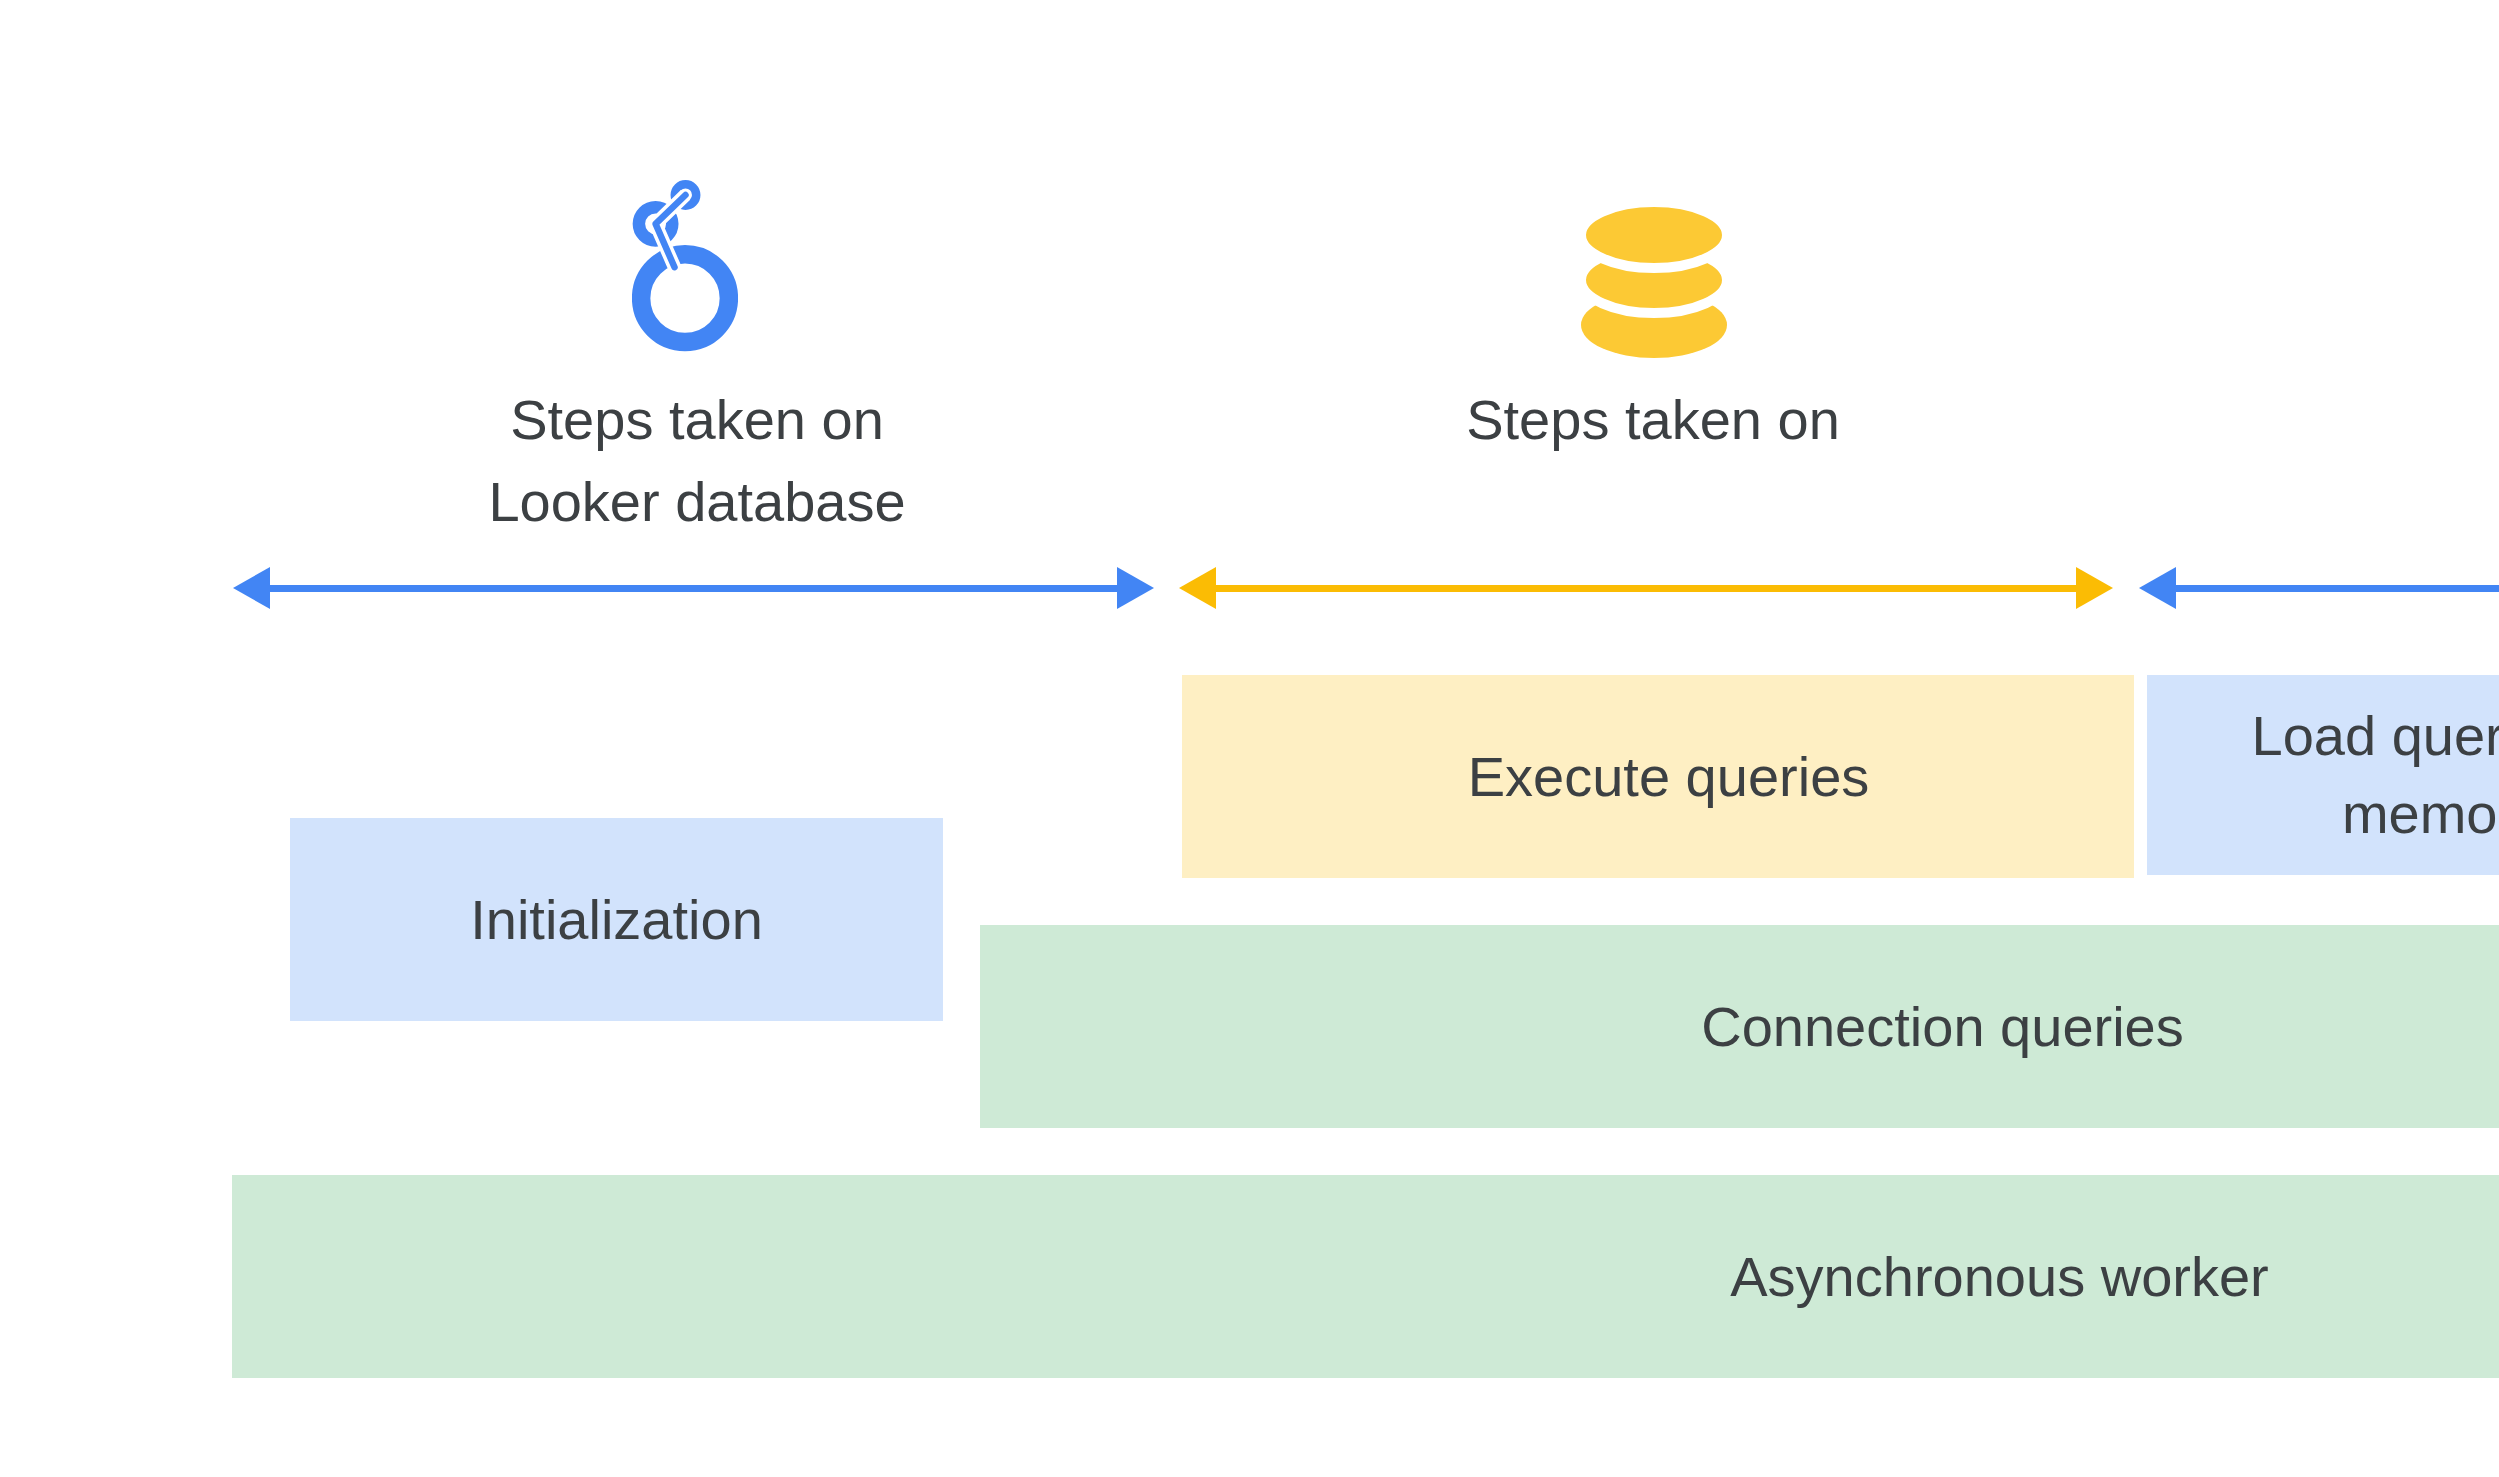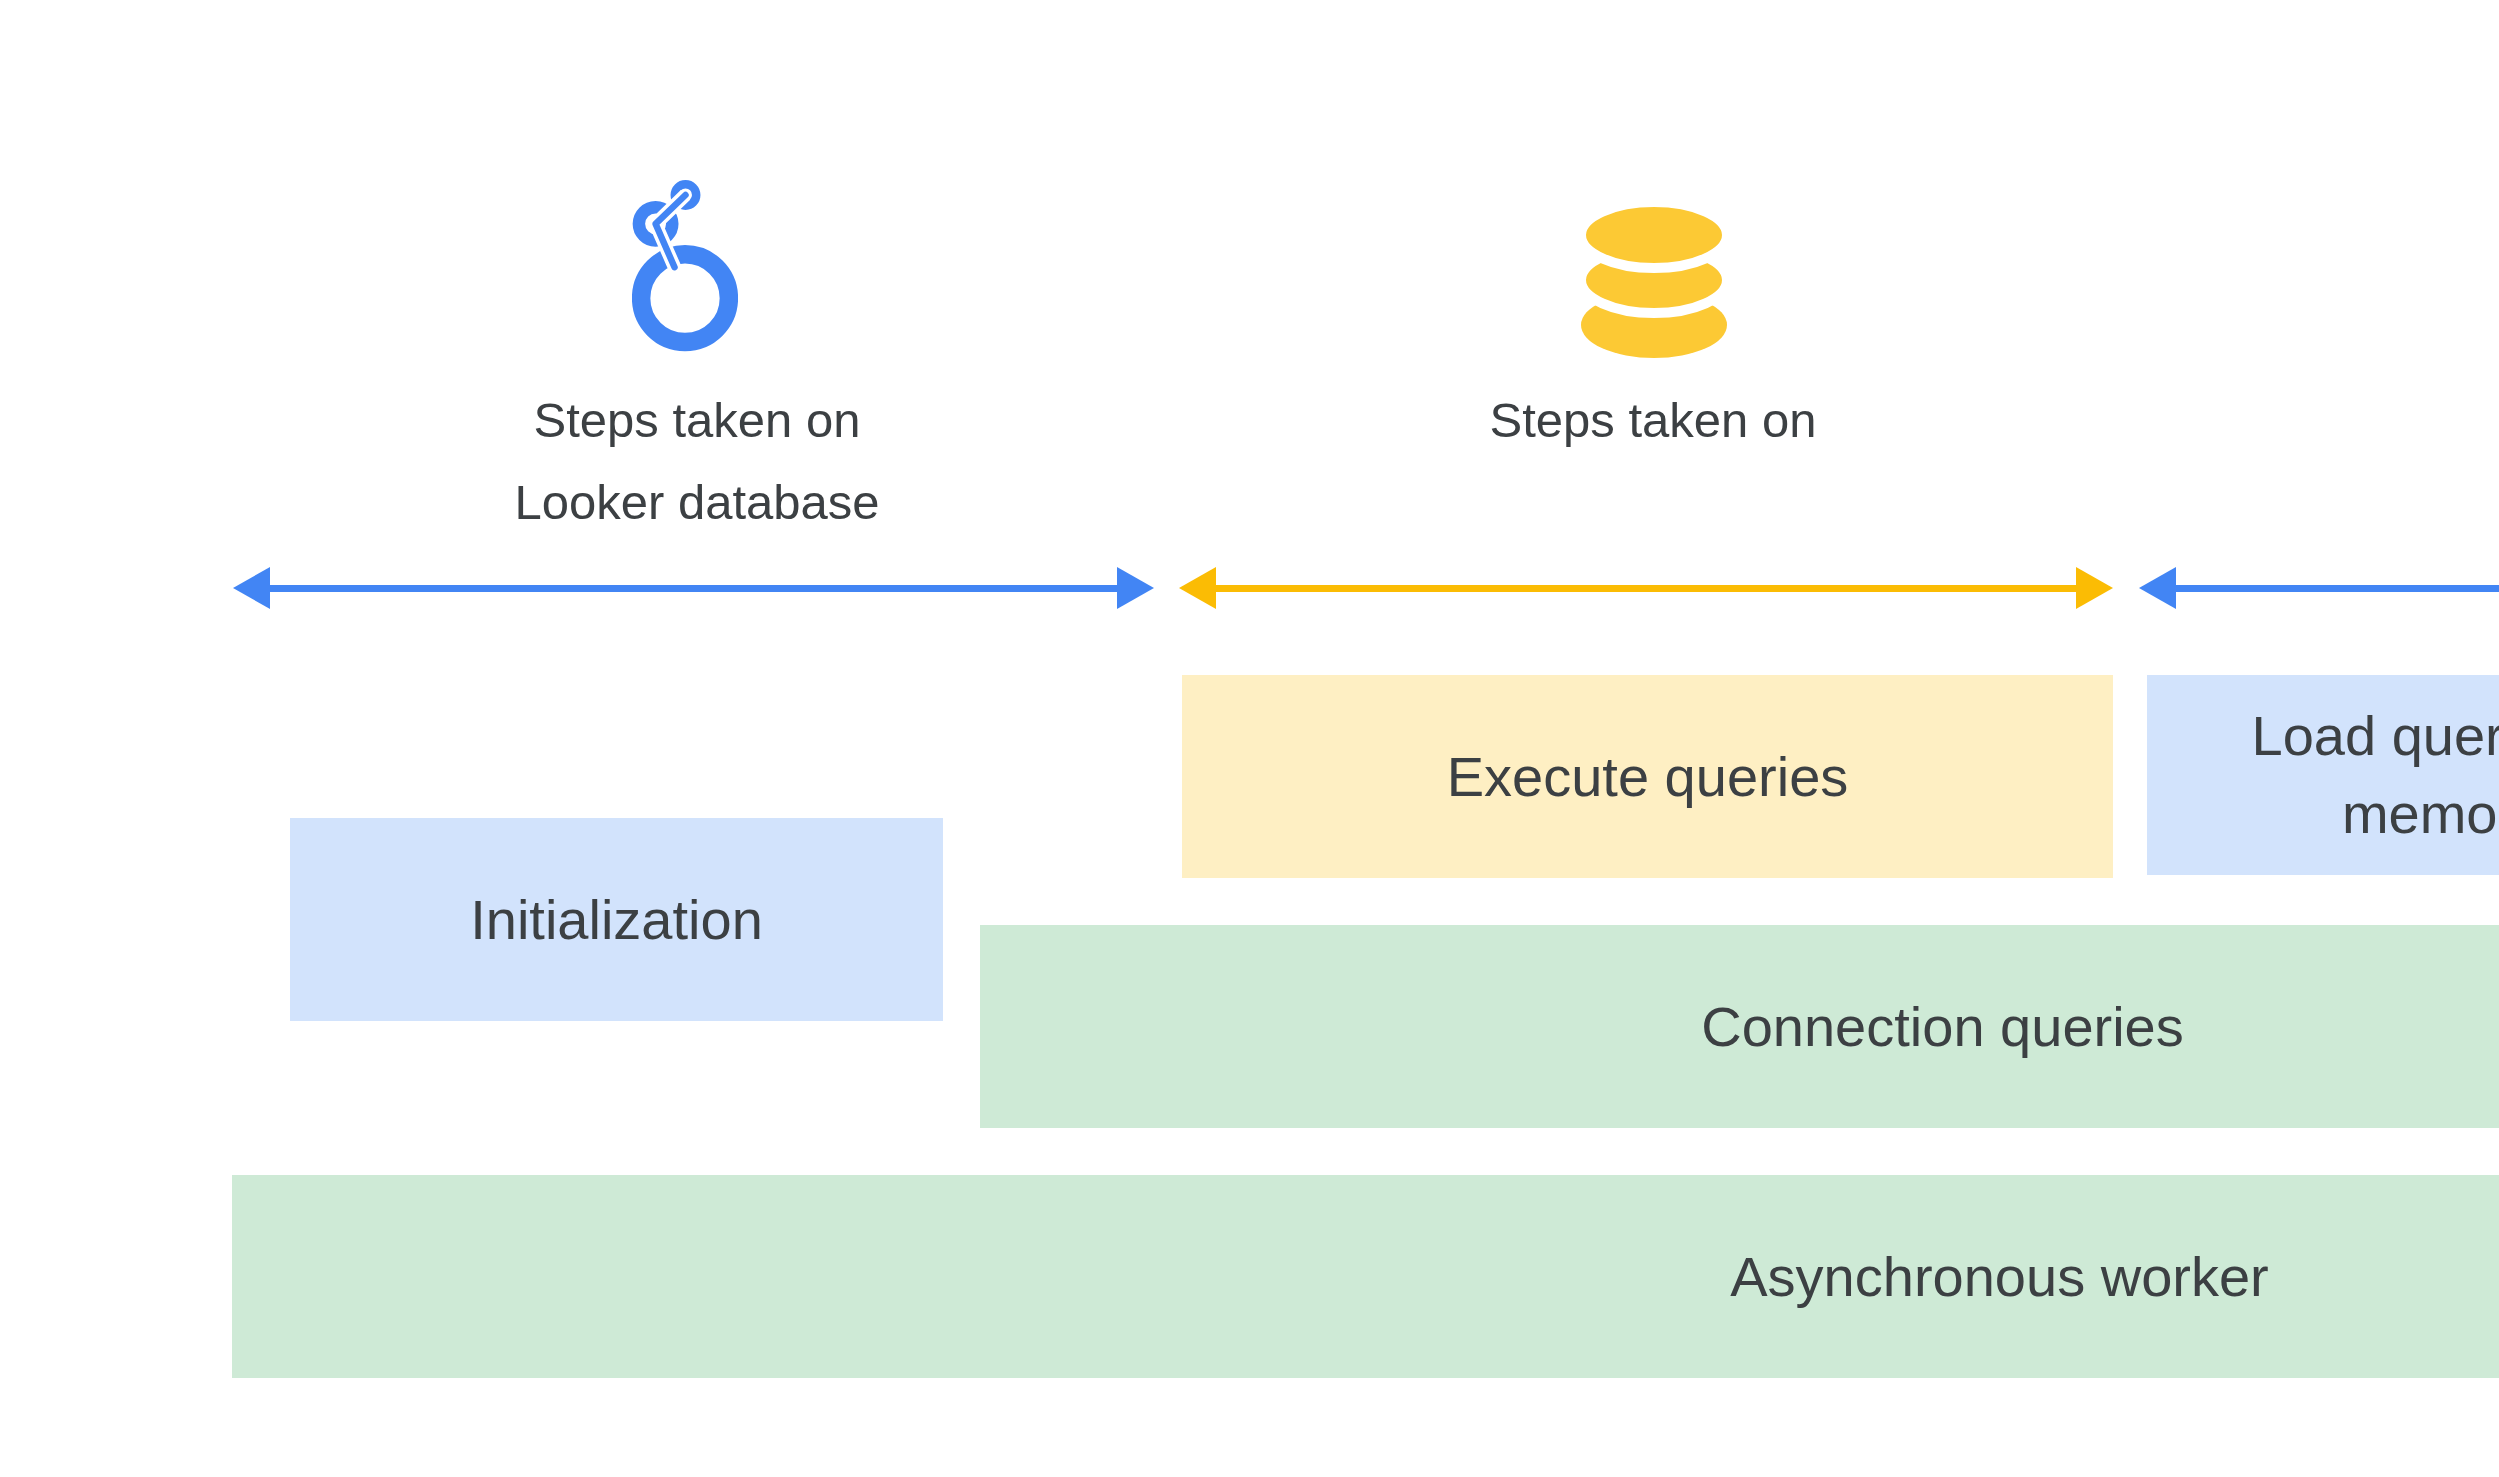--- a/index.html
+++ b/index.html
@@ -20,21 +20,21 @@
   .icon { position: absolute; }
   #icon-left   { left: 632px; top: 180px; width: 106px; height: 172px; }
   #icon-middle { left: 1579px; top: 196px; width: 150px; height: 165px; }
 
   
   .caption {
     position: absolute;
     width: 850px;
     top: 379px;
     text-align: center;
-    font-size: 49px;
+    font-size: 56px;
     line-height: 82px;
     color: #3C4043;
     letter-spacing: 0;
   }
   #caption-left   { left: 272px;  }
   #caption-middle { left: 1228px; }
 
   
   .arrow { position: absolute; height: 43px; top: 567px; }
   .arrow .line {
@@ -71,21 +71,21 @@
     justify-content: center;
     text-align: center;
     font-size: 56px;
     line-height: 78px;
     color: #3C4043;
   }
   .box.blue   { background: #D2E3FC; }
   .box.yellow { background: #FEEFC3; }
   .box.green  { background: #CEEAD6; }
 
-  #box-execute    { left: 1182px; top: 675px; width: 931px; height: 203px; }
+  #box-execute    { left: 1182px; top: 675px; width: 931px; height: 203px; padding-left: 21px; }
   #box-load       { left: 2147px; top: 675px; width: 592px; height: 200px; }
   #box-init       { left: 290px;  top: 798px; width: 653px; height: 203px; margin-top: 20px; }
   #box-connection { left: 980px; top: 925px; width: 1925px; height: 203px; }
   #box-async      { left: 232px;  top: 1175px; width: 3535px; height: 203px; }
 </style>
 </head>
 <body>
 
 <div class="canvas">
 

